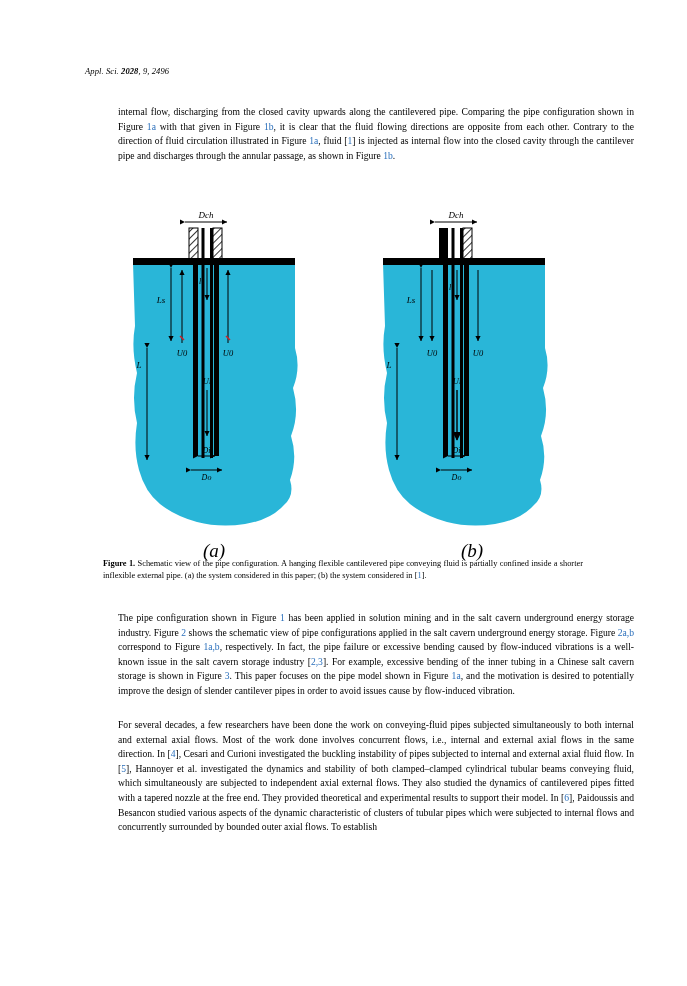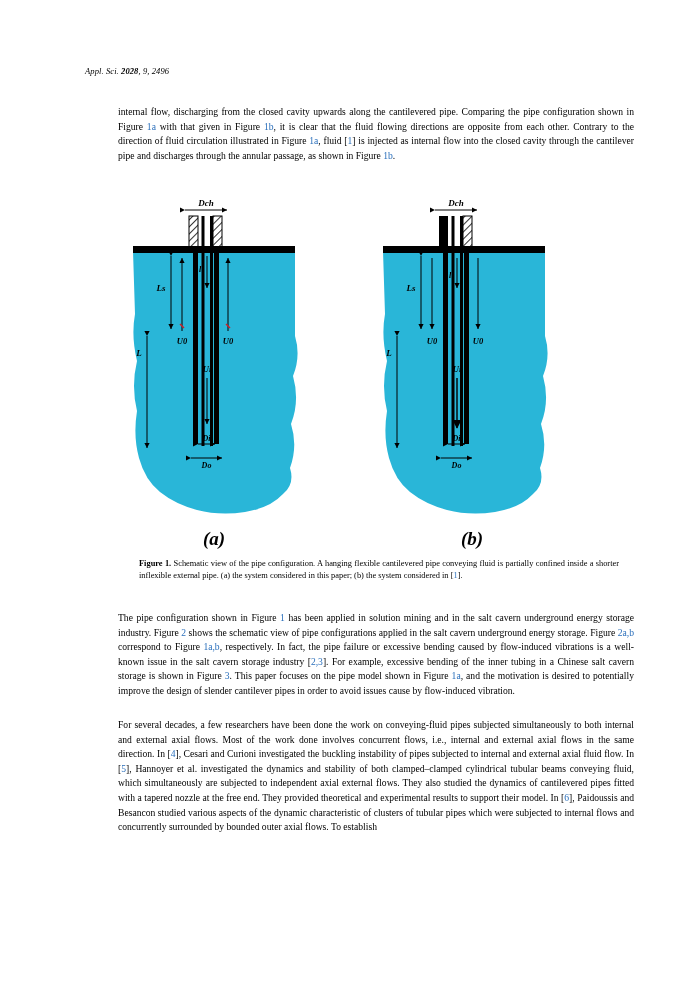--- a/index.html
+++ b/index.html
@@ -49,24 +49,23 @@
   
   .figure-block {
     position: absolute;
     left: 85px;
     top: 196px;
     width: 516px;
     height: 360px;
   }
   .panel {
     position: absolute;
-    top: 0;
+    top: 12px;
     width: 258px;
     height: 360px;
-    font-weight: bold;
   }
   .panel-a { left: 0; }
   .panel-b { left: 258px; }
 
   .panel-label {
     position: absolute;
     bottom: 6px;
     left: 0;
     width: 100%;
     text-align: center;
@@ -81,21 +80,20 @@
   }
 
   .fig-caption {
     position: absolute;
     left: 103px;
     top: 558px;
     width: 480px;
     font-size: 8.4px;
     line-height: 12.2px;
     text-align: justify;
-    margin-left: 36px;
   }
   .fig-caption b { font-weight: bold; }
 
   .page-number {
     position: absolute;
     left: 0;
     top: 928px;
     width: 687px;
     text-align: center;
     font-size: 9.2px;

